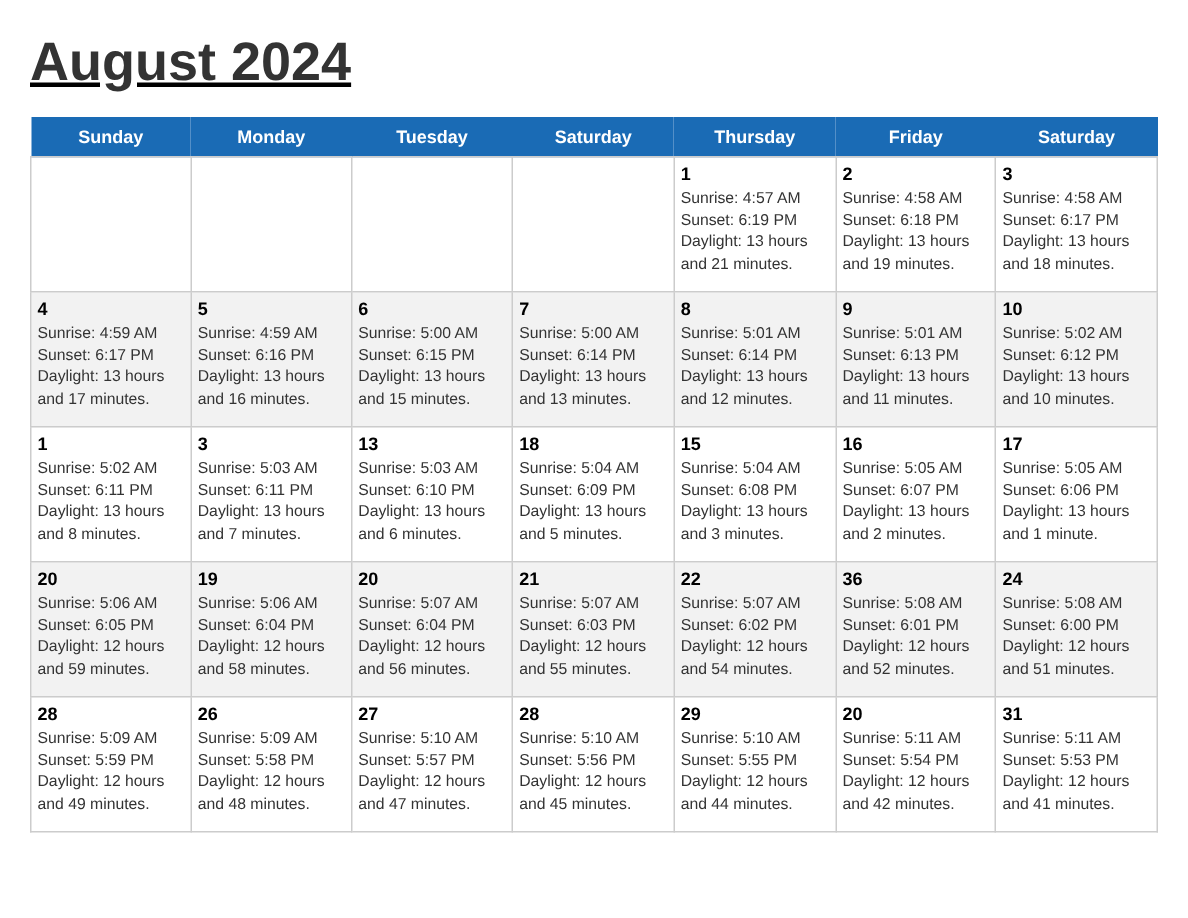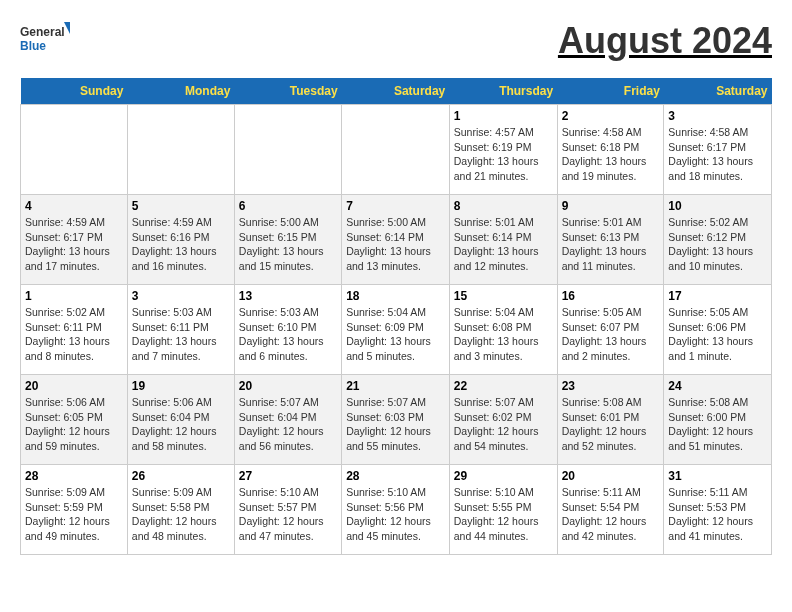--- a/index.html
+++ b/index.html
@@ -34,23 +34,23 @@
       font-size: 16px;
       color: #555;
     }
     table {
       width: 100%;
       border-collapse: collapse;
       font-size: 11px;
     }
     thead tr th {
       background-color: #1a6bb5;
-      color: #fde047;
+      color: #ffffff;
       padding: 6px 4px;
-      text-align: right;
+      text-align: center;
       font-size: 12px;
       font-weight: bold;
     }
     tbody tr td {
       vertical-align: top;
       padding: 4px 4px;
       border: 1px solid #ccc;
       width: 113px;
       min-height: 80px;
       height: 90px;
@@ -73,27 +73,20 @@
       line-height: 1.4;
     }
     .empty-cell {
       background-color: #f9f9f9;
     }
   </style>
 </head>
 <body>
 
 <div class="header">
-  <div class="logo">
-  <svg width="50" height="40" viewBox="0 0 50 40">
-    <text x="0" y="16" font-size="12" font-weight="bold" font-family="Arial" fill="#333">General</text>
-    <text x="0" y="30" font-size="12" font-weight="bold" font-family="Arial" fill="#1a6bb5">Blue</text>
-    <polygon points="44,2 50,2 50,14" fill="#1a6bb5"></polygon>
-  </svg>
-</div>
   <div class="title-block">
     <div class="month-year">August 2024</div>
   </div>
 </div>
 
 <table>
   <thead>
     <tr>
     <th>Sunday</th>
         <th>Monday</th>
@@ -198,21 +191,21 @@
         </td>
         <td>
           <span class="day-num">21</span>
           <div class="day-info">Sunrise: 5:07 AM<br>Sunset: 6:03 PM<br>Daylight: 12 hours<br>and 55 minutes.</div>
         </td>
         <td>
           <span class="day-num">22</span>
           <div class="day-info">Sunrise: 5:07 AM<br>Sunset: 6:02 PM<br>Daylight: 12 hours<br>and 54 minutes.</div>
         </td>
         <td>
-          <span class="day-num">23</span>
+          <span class="day-num">36</span>
           <div class="day-info">Sunrise: 5:08 AM<br>Sunset: 6:01 PM<br>Daylight: 12 hours<br>and 52 minutes.</div>
         </td>
         <td>
           <span class="day-num">24</span>
           <div class="day-info">Sunrise: 5:08 AM<br>Sunset: 6:00 PM<br>Daylight: 12 hours<br>and 51 minutes.</div>
         </td>
       </tr>
       <tr>
         <td>
           <span class="day-num">28</span>

